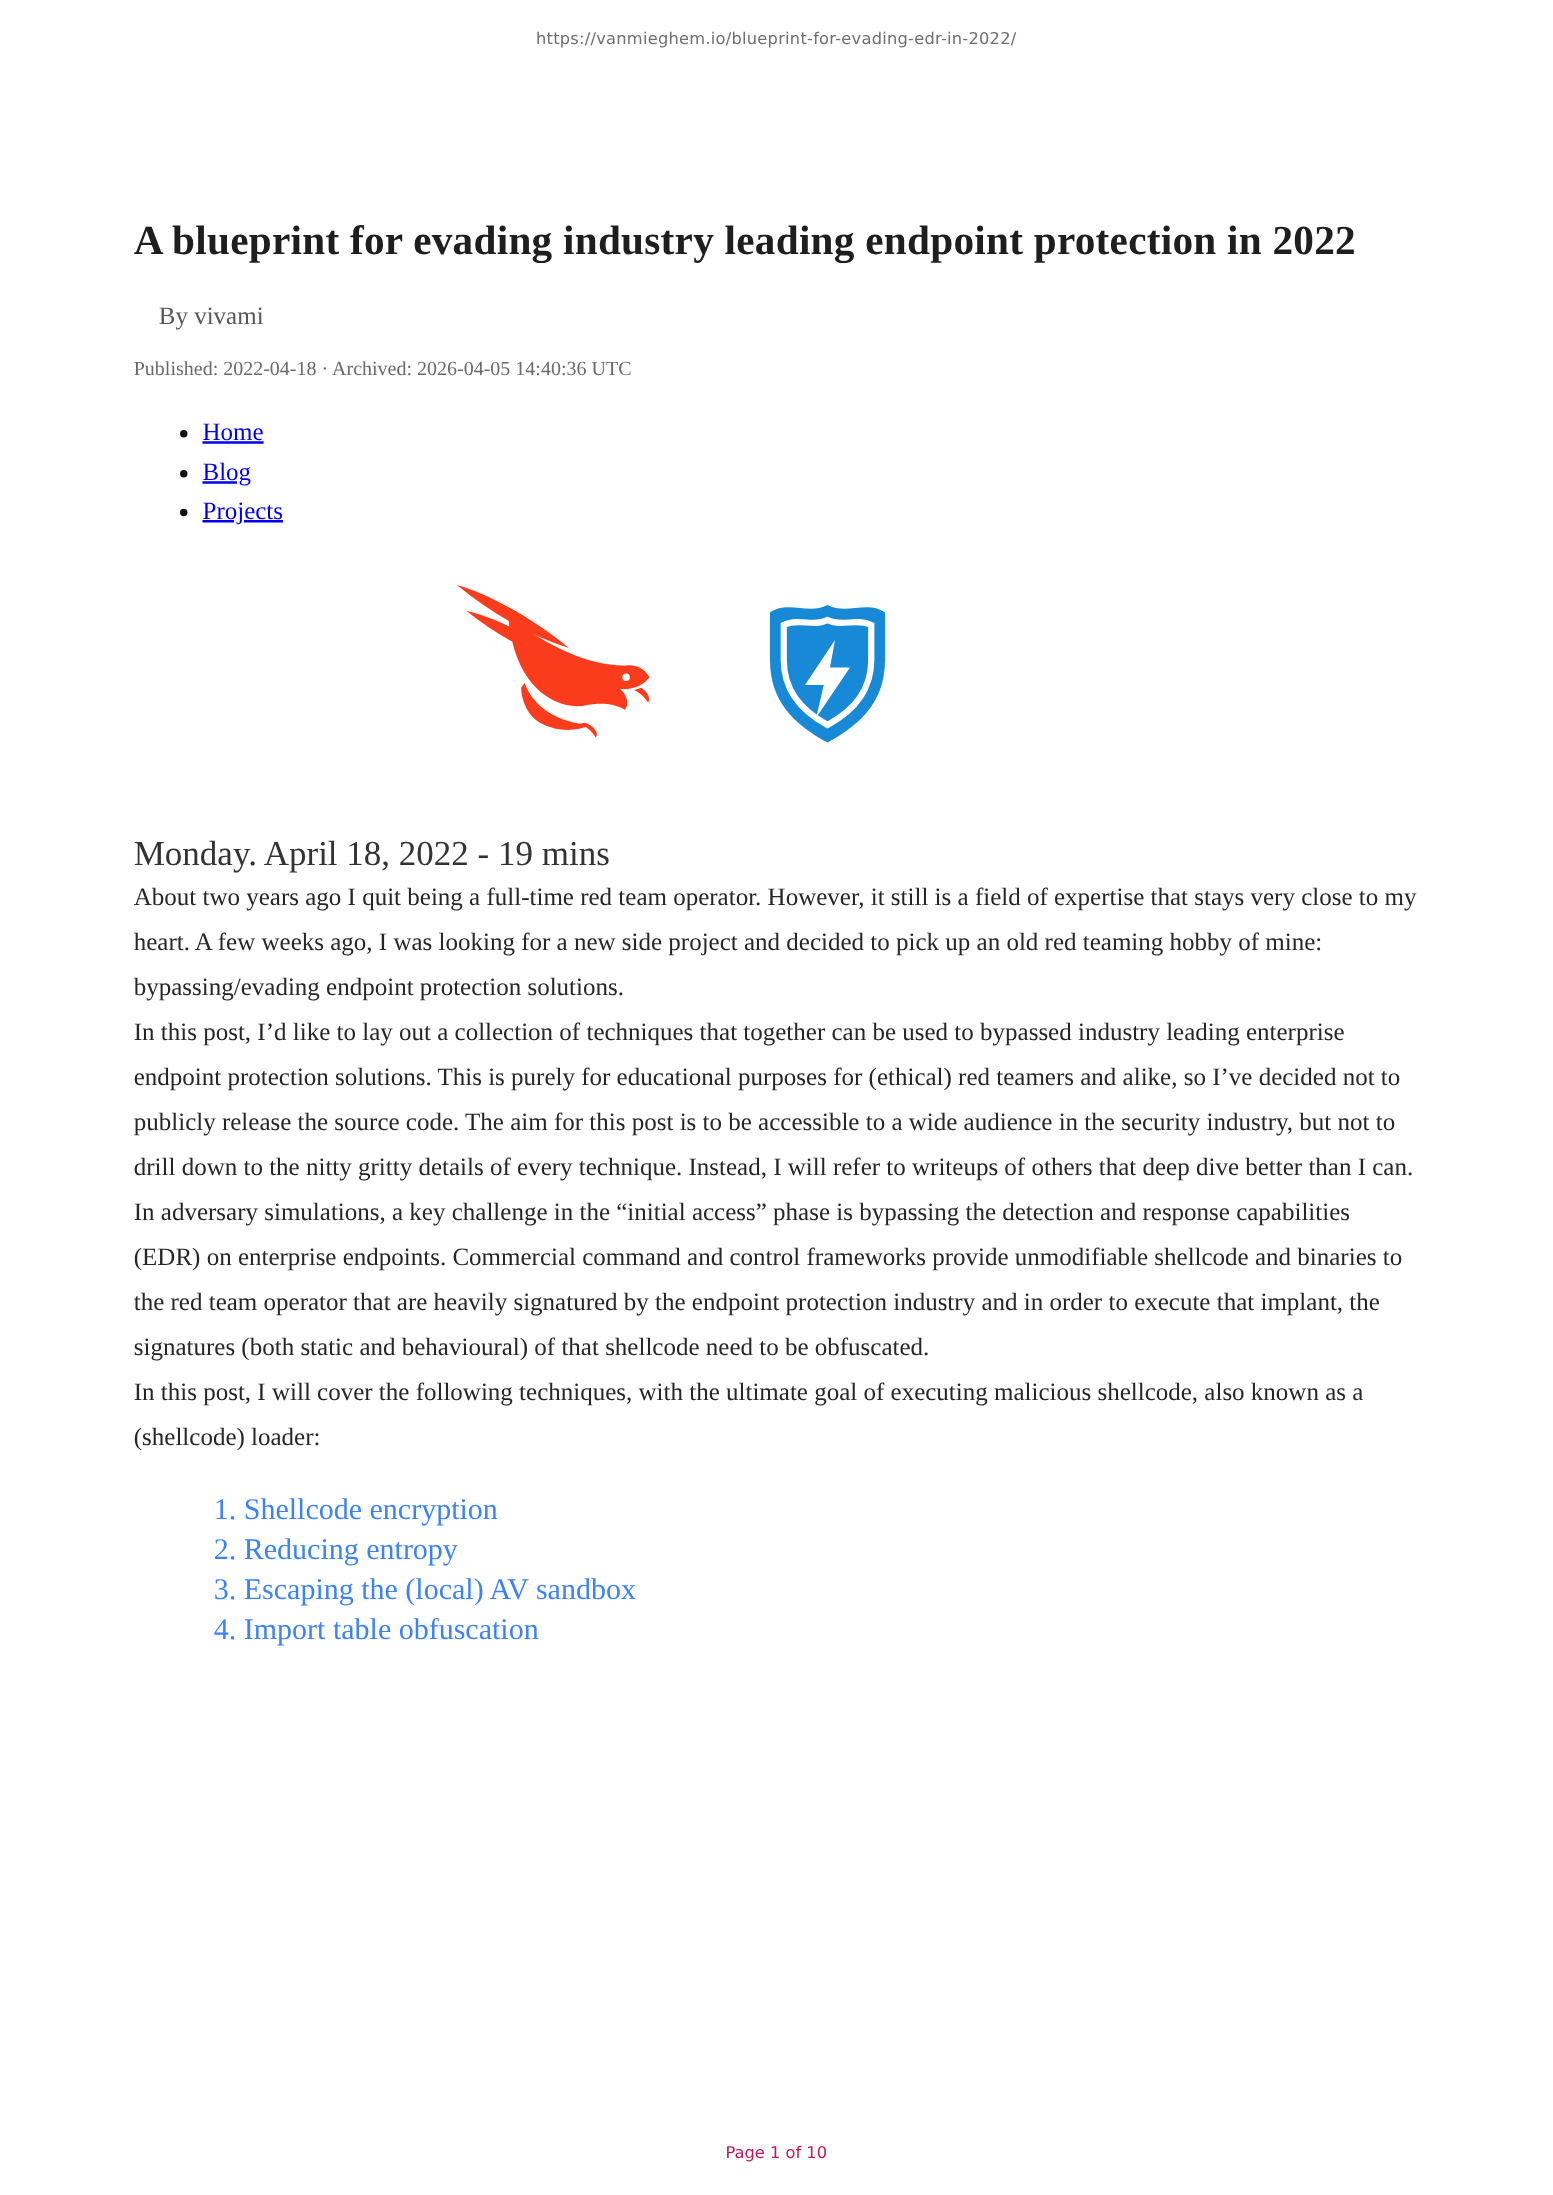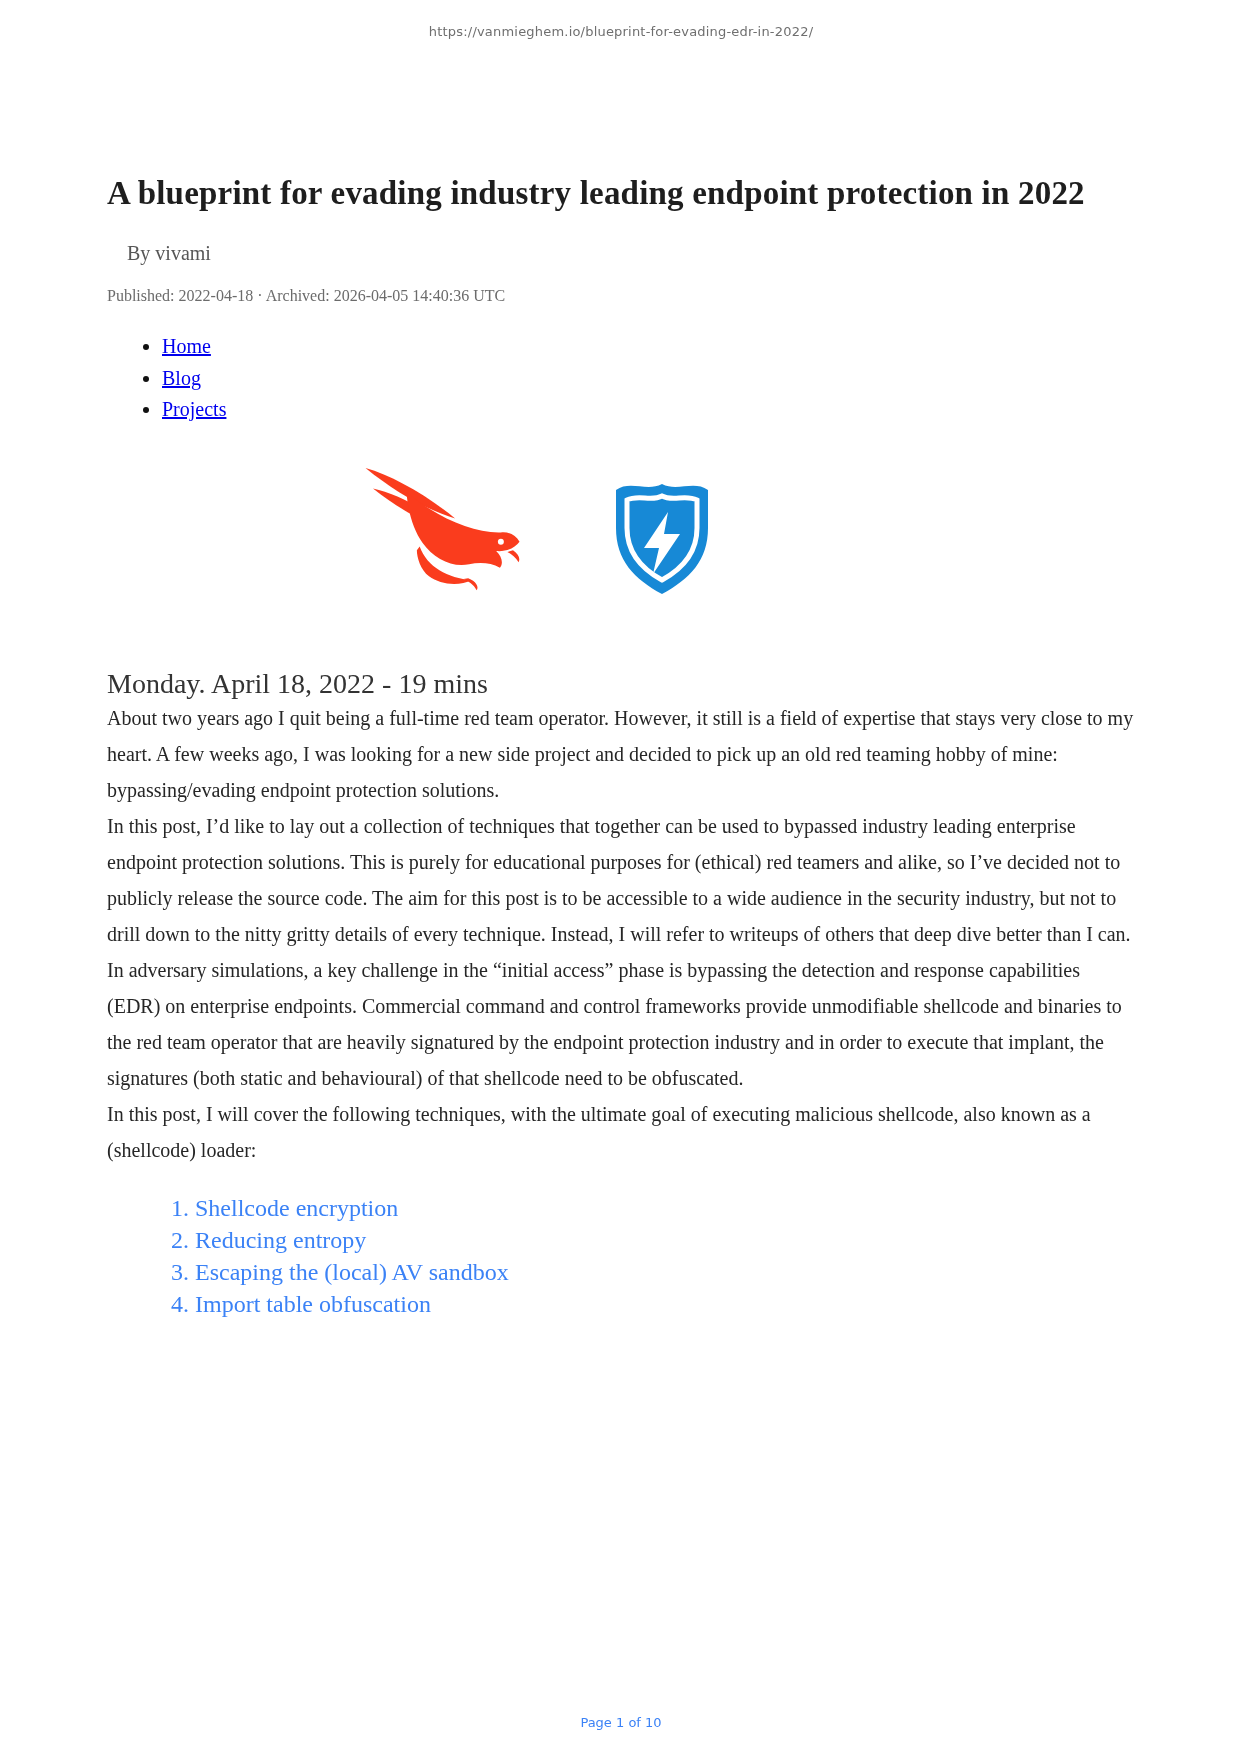--- a/index.html
+++ b/index.html
@@ -90,21 +90,21 @@
     margin-left: 16px;
   }
   .page-footer {
     position: absolute;
     bottom: 26px;
     left: 0;
     width: 100%;
     text-align: center;
     font-family: "DejaVu Sans", sans-serif;
     font-size: 13px;
-    color: #3b82f6;
+    color: #be185d;
   }
 </style>
 </head>
 <body>
 
 <div class="page">
 
   <div class="archive-url">https://vanmieghem.io/blueprint-for-evading-edr-in-2022/</div>
 
   <div class="content">

